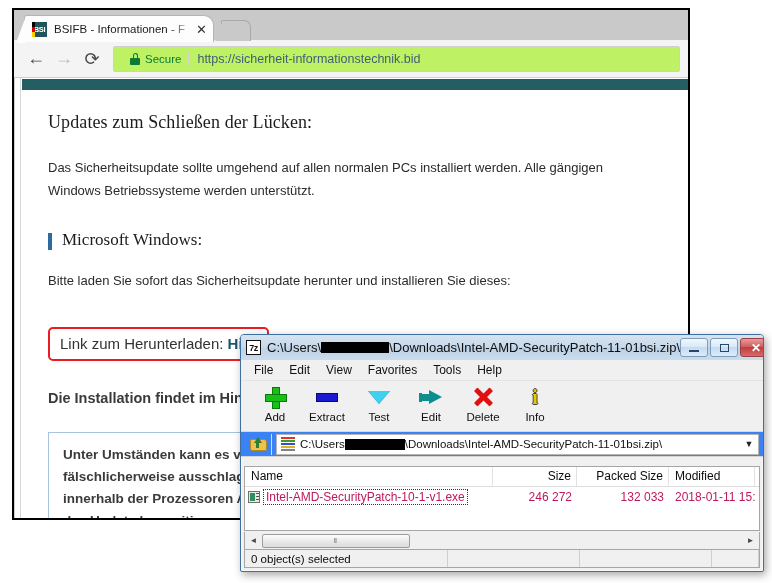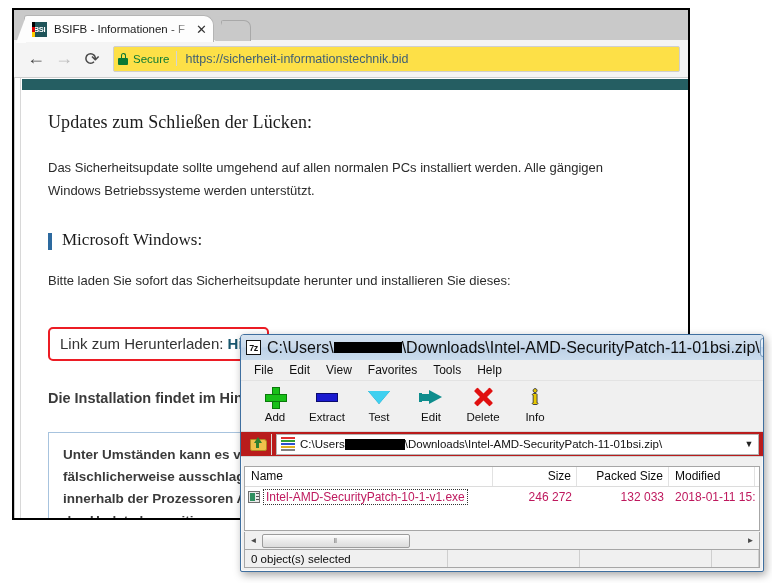--- a/index.html
+++ b/index.html
@@ -100,25 +100,25 @@
     display:flex; align-items:center; justify-content:center;
     font-size: 18px;
     color: #4a4a4a;
     flex: 0 0 auto;
   }
   .nav-btn.disabled { color: #bdbdbd; }
   .omnibox {
     flex: 1 1 auto;
     height: 26px;
     margin-left: 7px;
-    background: #fde047;
+    background: #bef264;
     border: 1px solid #cfcfcf;
     border-radius: 2px;
     display: flex; align-items: center;
-    padding: 0 4px;
+    padding: 0 16px;
   }
   .lock-ico {
     width: 10px; height: 12px; position: relative; margin-right: 5px; flex:0 0 10px;
   }
   .lock-ico .body { position:absolute; left:0; bottom:0; width:10px; height:7px; background:#0b7a34; border-radius:1px; }
   .lock-ico .shackle { position:absolute; left:2.5px; top:0; width:5px; height:6px; border:1.6px solid #0b7a34; border-bottom:none; border-radius:3px 3px 0 0; }
   .secure-label { font-size: 11.5px; color: #0b7a34; margin-right: 7px; }
   .omni-sep { width:1px; height:15px; background:#d4d4d4; margin-right: 8px; }
   .omni-url { font-size: 12.5px; color: #3f5f75; white-space: nowrap; }
 
@@ -210,21 +210,21 @@
     padding: 0 3px 0 5px;
     position: relative;
   }
   .sz-icon {
     width: 15px; height: 15px; flex: 0 0 15px;
     background: #fff; border: 1.5px solid #111;
     display: flex; align-items: center; justify-content: center;
     font-size: 9px; font-weight: bold; color: #111;
     margin-right: 6px; letter-spacing: -0.5px;
   }
-  .sz-title { font-size: 16px; color: #0e0e0e; white-space: nowrap; flex: 1 1 auto; display:flex; align-items:center; }
+  .sz-title { font-size: 13px; color: #0e0e0e; white-space: nowrap; flex: 1 1 auto; display:flex; align-items:center; }
   .redact { display:inline-block; background:#000; height:11px; vertical-align:-1px; }
   .sz-wbtns { display: flex; gap: 2px; flex: 0 0 auto; }
   .wbtn {
     width: 28px; height: 19px;
     border: 1px solid #7c9cbb;
     border-radius: 3px;
     background: linear-gradient(to bottom, #f1f7fd 0%, #dbe9f7 45%, #c5daf0 50%, #dcebfa 100%);
     display:flex; align-items:center; justify-content:center;
     font-size: 10px; color: #1c3c5c;
   }
@@ -271,21 +271,21 @@
   .ic-arrow-m .stem { position:absolute; left:0; top:4px; width:13px; height:7px; background:#1a1a8d; }
   .ic-arrow-m .head { position:absolute; left:11px; top:0; width:0;height:0; border-top:7.5px solid transparent; border-bottom:7.5px solid transparent; border-left:13px solid #1a1a8d; }
   .ic-x { position:relative; width:20px; height:20px; }
   .ic-x::before, .ic-x::after { content:""; position:absolute; left:8px; top:-1px; width:5px; height:22px; background:#e01010; border-radius:1px; }
   .ic-x::before { transform: rotate(45deg); }
   .ic-x::after { transform: rotate(-45deg); }
   .ic-info { font-family:"Liberation Serif", serif; font-weight:bold; font-size:20px; color:#e8c800; line-height:1; text-shadow: -1px 0 #444, 0 -1px #444, 1px 0 #444, 0 1px #444; }
 
   .sz-addrbar {
     height: 25px;
-    background: #b91c1c;
+    background: #3b82f6;
     display: flex; align-items: center;
     padding: 0 4px 0 4px;
     border-bottom: 1px solid #d4d4d4;
   }
   .upbtn {
     width: 27px; height: 21px;
     display:flex; align-items:center; justify-content:center;
     margin-right: 4px;
     border-right: 1px solid #dcdcdc;
   }

